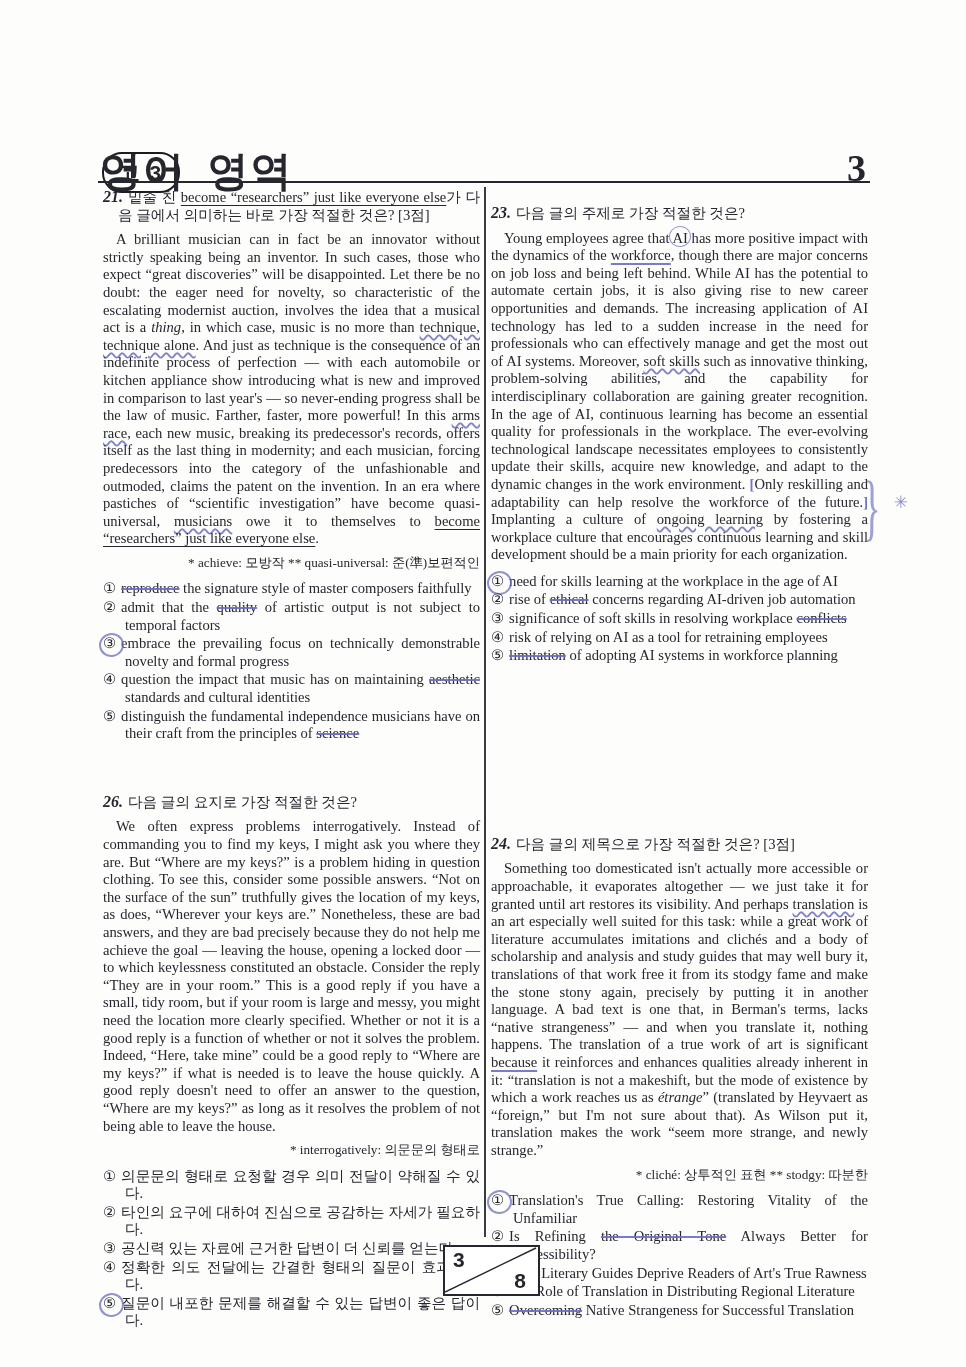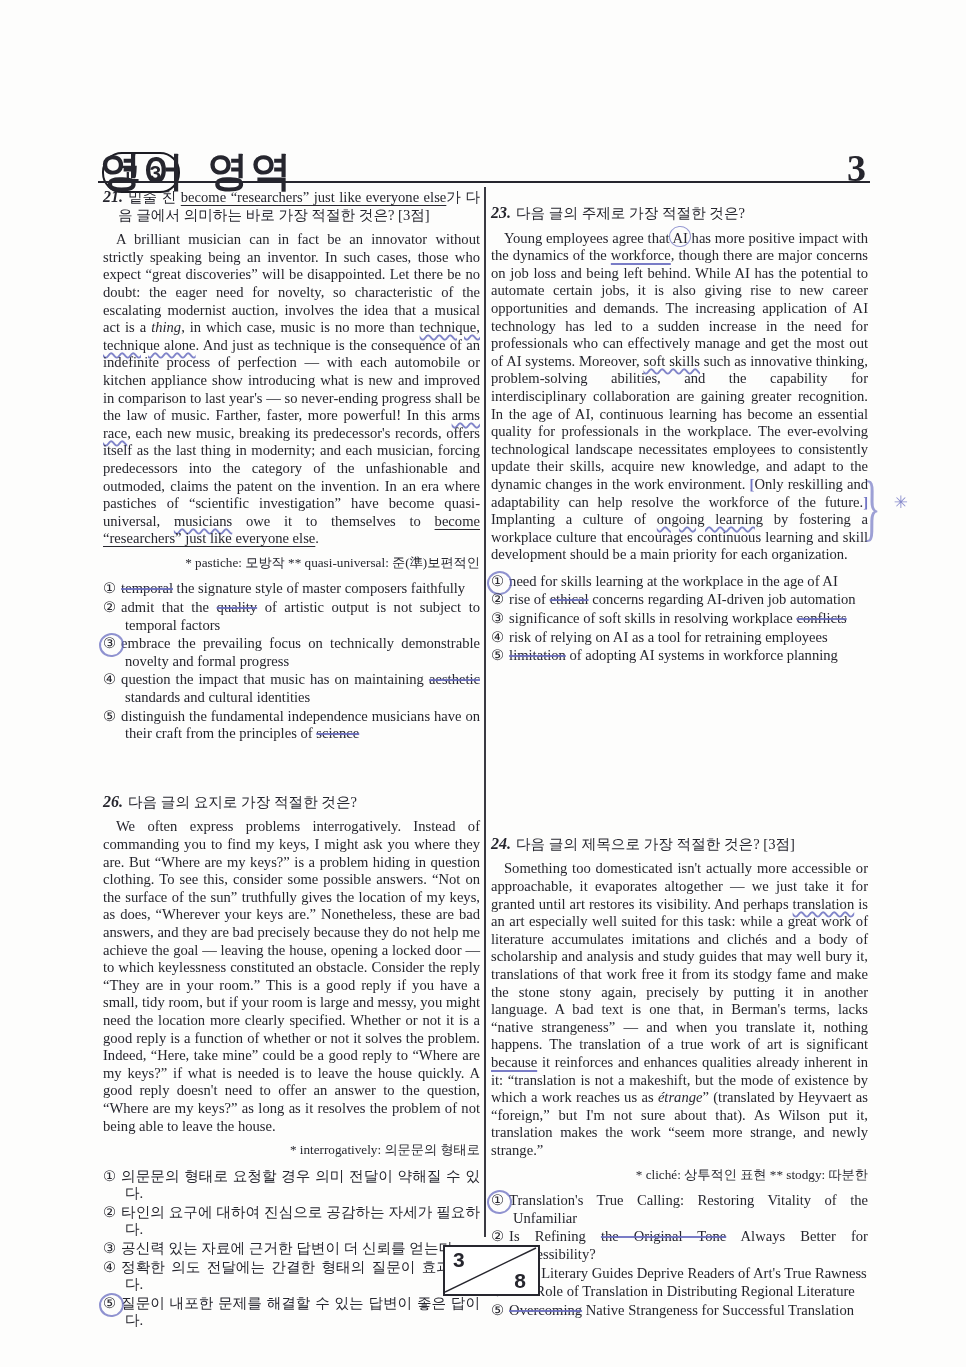--- a/index.html
+++ b/index.html
@@ -86,23 +86,23 @@
     <div class="page-number">3</div>
   </div>
   <div class="header-rule"></div>
 
   <div class="col col-left">
   <section class="question q21">
     <div class="q-head">
       <span class="q-num">21.</span><span class="q-prompt">밑줄 친 <span class="u">become “researchers” just like everyone else</span>가 다음 글에서 의미하는 바로 가장 적절한 것은? [3점]</span>
     </div>
     <div class="q-passage">A brilliant musician can in fact be an innovator without strictly speaking being an inventor. In such cases, those who expect “great discoveries” will be disappointed. Let there be no doubt: the eager need for novelty, so characteristic of the escalating modernist auction, involves the idea that a musical act is a <span class="it">thing</span>, in which case, music is no more than <span class="pw">technique, technique alone</span>. And just as technique is the consequence of an indefinite process of perfection — with each automobile or kitchen appliance show introducing what is new and improved in comparison to last year's — so never-ending progress shall be the law of music. Farther, faster, more powerful! In this <span class="pw">arms race</span>, each new music, breaking its predecessor's records, offers itself as the last thing in modernity; and each musician, forcing predecessors into the category of the unfashionable and outmoded, claims the patent on the invention. In an era where pastiches of “scientific investigation” have become quasi-universal, <span class="pw">musicians</span> owe it to themselves to <span class="u">become “researchers” just like everyone else</span>.</div>
-    <div class="q-footnote">* pastiche: 모방작  ** quasi-universal: 준(準)보편적인</div>
+    <div class="q-footnote">* achieve: 모방작  ** quasi-universal: 준(準)보편적인</div>
     <ol class="q-options">
-          <li><span class="opt-marker">①</span><span><span class="ps">temporal</span> the signature style of master composers faithfully</span></li>
+          <li><span class="opt-marker">①</span><span><span class="ps">reproduce</span> the signature style of master composers faithfully</span></li>
           <li><span class="opt-marker">②</span><span>admit that the <span class="ps">quality</span> of artistic output is not subject to temporal factors</span></li>
           <li><span class="opt-marker pen-circled">③</span><span>embrace the prevailing focus on technically demonstrable novelty and formal progress</span></li>
           <li><span class="opt-marker">④</span><span>question the impact that music has on maintaining <span class="ps">aesthetic</span> standards and cultural identities</span></li>
           <li><span class="opt-marker">⑤</span><span>distinguish the fundamental independence musicians have on their craft from the principles of <span class="ps">science</span></span></li>
         </ol>
   </section>
 
   <section class="question q22">
     <div class="q-head">
       <span class="q-num">26.</span><span class="q-prompt">다음 글의 요지로 가장 적절한 것은?</span>

